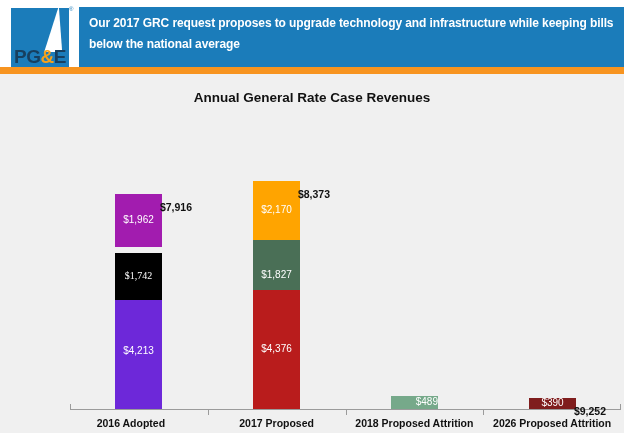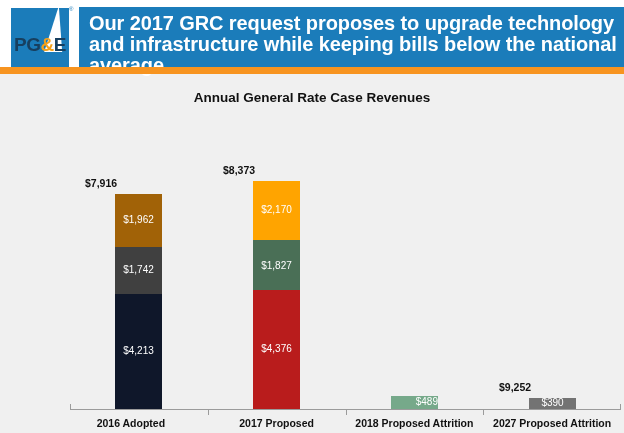--- a/index.html
+++ b/index.html
@@ -42,41 +42,41 @@
     position: absolute;
     left: 0; bottom: 0;
     width: 58px;
     text-align: center;
     font-family: "Liberation Sans", sans-serif;
     font-weight: bold;
     font-size: 19px;
     letter-spacing: -0.5px;
     color: #173f5f;
     line-height: 19px;
-    padding-bottom: 13px;
+    padding-bottom: 1px;
   }
   .logo-amp { color: #f5a11b; }
   .logo-reg {
     position: absolute;
     left: 69px; top: 6px;
     font-size: 6px;
     color: #1b7cba;
   }
   .header-band {
     position: absolute;
     left: 79px; top: 7px;
     width: 545px; height: 60px;
     background: #1b7cba;
   }
   .header-title {
     position: absolute;
     left: 10px; top: 6px;
     width: 530px;
     color: #ffffff;
-    font-size: 20px;
+    font-size: 12px;
     font-weight: bold;
     line-height: 21px;
     letter-spacing: -0.1px;
   }
   .orange-strip {
     position: absolute;
     left: 0; top: 67px;
     width: 624px; height: 7px;
     background: #f79420;
   }
@@ -135,24 +135,25 @@
   .seg-label {
     position: absolute;
     left: 0;
     width: 100%;
     text-align: center;
     color: #ffffff;
     font-size: 10px;
   }
   .total-label {
     position: absolute;
-    text-align: left;
+    text-align: right;
     font-size: 10.5px;
     font-weight: bold;
     color: #111111;
+    margin-top: 24px;
   }
 </style>
 </head>
 <body>
 
 <div class="header">
 
   <div class="logo-box">
     <div class="logo-swoosh"></div>
     <div class="logo-text"><span>PG</span><span class="logo-amp">&amp;</span><span>E</span></div>
@@ -168,45 +169,45 @@
 <div class="chart-area">
   <div class="chart-title">Annual General Rate Case Revenues</div>
 
   <div class="plot" id="plot">
     <div class="axis-line"></div>
   <div class="axis-cap" style="left: 70px;"></div>
       <div class="axis-cap" style="left: 620px;"></div>
       <div class="tick" style="left: 207.75px;"></div>
       <div class="tick" style="left: 345.5px;"></div>
       <div class="tick" style="left: 483.25px;"></div>
-      <div class="bar-seg" title="Electric Distribution" style="left: 115px; top: 220px; width: 47px; height: 115px; background: #0f172a;">
+      <div class="bar-seg" title="Electric Distribution" style="left: 115px; top: 220px; width: 47px; height: 115px; background: #6d28d9;">
         <div class="seg-label" style="top: 51px;">$4,213</div>
       </div>
-      <div class="bar-seg" title="Gas Distribution" style="left: 115px; top: 173px; width: 47px; height: 47px; background: #404040;">
+      <div class="bar-seg" title="Gas Distribution" style="left: 115px; top: 179px; width: 47px; height: 47px; background: #000000; font-family: Liberation Serif, serif;">
         <div class="seg-label" style="top: 17px;">$1,742</div>
       </div>
-      <div class="bar-seg" title="Electric Generation" style="left: 115px; top: 120px; width: 47px; height: 53px; background: #a16207;">
+      <div class="bar-seg" title="Electric Generation" style="left: 115px; top: 120px; width: 47px; height: 53px; background: #a21caf;">
         <div class="seg-label" style="top: 20px;">$1,962</div>
       </div>
       <div class="total-label" style="left: 85px; width: 107px; top: 103px;">$7,916</div>
       <div class="cat-label" style="left: 62px; width: 137.75px;">2016 Adopted</div>
       <div class="bar-seg" title="Electric Distribution" style="left: 253px; top: 216px; width: 47px; height: 119px; background: #b91c1c;">
         <div class="seg-label" style="top: 53px;">$4,376</div>
       </div>
       <div class="bar-seg" title="Gas Distribution" style="left: 253px; top: 166px; width: 47px; height: 50px; background: rgb(74, 111, 86);">
-        <div class="seg-label" style="top: 20px;">$1,827</div>
+        <div class="seg-label" style="top: 29px;">$1,827</div>
       </div>
       <div class="bar-seg" title="Electric Generation" style="left: 253px; top: 107px; width: 47px; height: 59px; background: rgb(255, 164, 0);">
         <div class="seg-label" style="top: 23px;">$2,170</div>
       </div>
       <div class="total-label" style="left: 223px; width: 107px; top: 90px;">$8,373</div>
       <div class="cat-label" style="left: 207.75px; width: 137.75px;">2017 Proposed</div>
       <div class="bar-seg" title="Attrition Increment" style="left: 391px; top: 322px; width: 47px; height: 13px; background: rgb(118, 169, 138);">
         <div class="seg-label" style="top: 0px; text-align: right;">$489</div>
       </div>
       <div class="cat-label" style="left: 345.5px; width: 137.75px;">2018 Proposed Attrition</div>
-      <div class="bar-seg" title="Attrition Increment" style="left: 529px; top: 324px; width: 47px; height: 11px; background: #737373;">
+      <div class="bar-seg" title="Attrition Increment" style="left: 529px; top: 324px; width: 47px; height: 11px; background: #7f1d1d;">
         <div class="seg-label" style="top: -1px;">$390</div>
       </div>
       <div class="total-label" style="left: 499px; width: 107px; top: 307px;">$9,252</div>
-      <div class="cat-label" style="left: 483.25px; width: 137.75px;">2027 Proposed Attrition</div>
+      <div class="cat-label" style="left: 483.25px; width: 137.75px;">2026 Proposed Attrition</div>
     </div>
 </div>
 
 </body></html>

